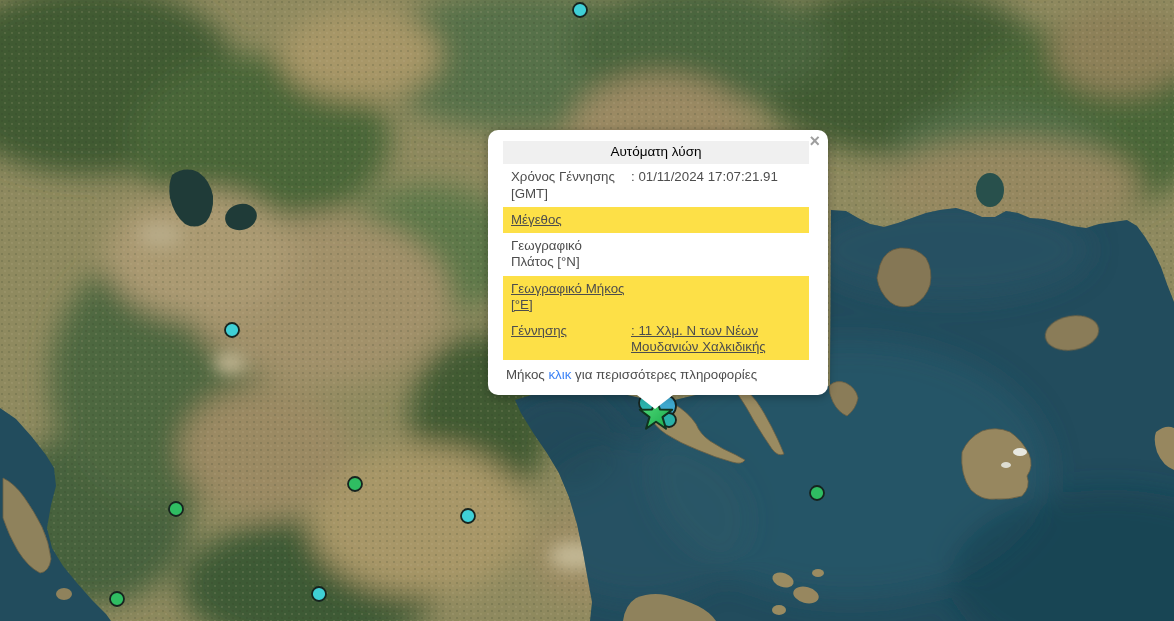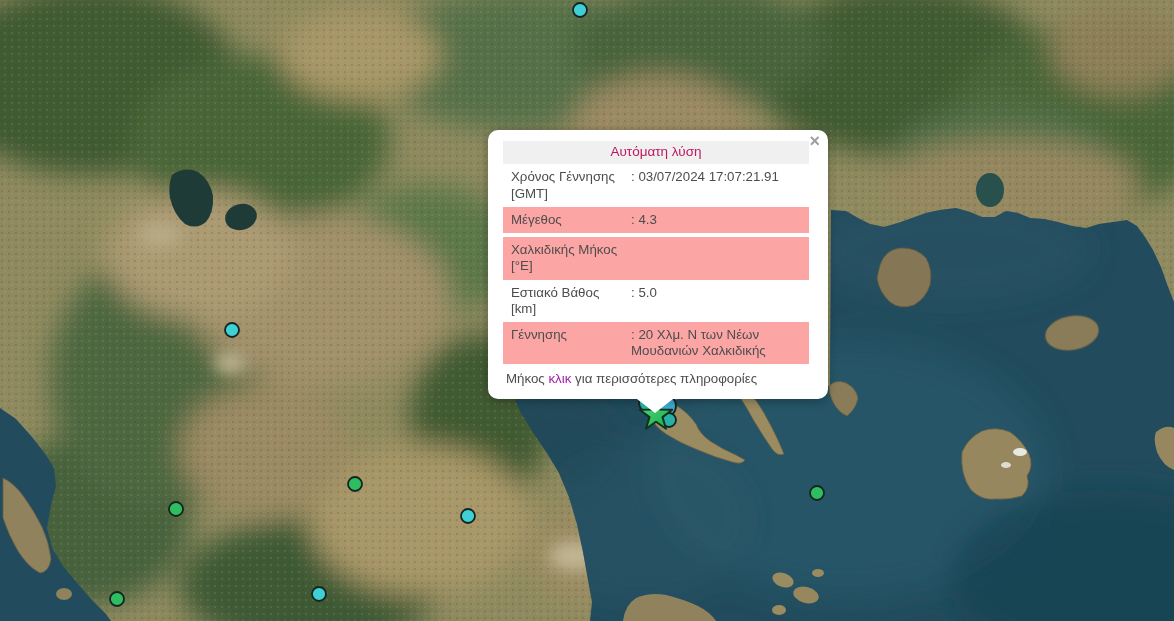--- a/index.html
+++ b/index.html
@@ -5,28 +5,28 @@
   html,body{margin:0;padding:0;background:#10181c;}
   #stage{position:relative;width:1174px;height:621px;overflow:hidden;
          font-family:"Liberation Sans",sans-serif;}
   #mapsvg{position:absolute;left:0;top:0;display:block;}
 
   
   .popup{position:absolute;left:488px;top:130px;width:340px;box-sizing:border-box;
          background:#ffffff;border-radius:10px;padding:11px 19px 9px 15px;
          box-shadow:0 2px 10px rgba(0,0,0,.30);
          font-size:13.3px;color:#4d4d4d;line-height:1.22;}
-  .ptitle{background:#f0f0f0;color:#be185d;text-align:center;
+  .ptitle{background:#f0f0f0;color:#000000;text-align:center;
           padding:3px 0 4px 0;font-size:13.5px;}
   .prow{display:flex;padding:2px 0;}
-  .prow.alt{background:#fca5a5;}
+  .prow.alt{background:#fde047;text-decoration:underline;}
   .plabel{width:124px;flex:none;padding:3px 2px 3px 8px;box-sizing:border-box;}
   .pval{flex:1;padding:3px 0 3px 4px;}
   .pfooter{padding:7px 0 2px 3px;}
-  .plink{color:#a21caf;cursor:pointer;text-decoration:none;}
+  .plink{color:#3b82f6;cursor:pointer;text-decoration:none;}
   .pclose{position:absolute;top:2px;right:8px;font-size:18px;font-weight:bold;
           color:#9e9e9e;cursor:pointer;line-height:1;}
   .ptail{position:absolute;left:149px;top:100%;width:0;height:0;
          border-left:18px solid transparent;border-right:18px solid transparent;
          border-top:14px solid #ffffff;}
 </style>
 </head>
 <body>
 
 <div id="stage">
@@ -139,37 +139,33 @@
       </g>
   </svg>
 
   <div class="popup">
     <span class="pclose">×</span>
 
     <div class="ptitle">Αυτόματη λύση</div>
 
     <div class="prow">
       <div class="plabel">Χρόνος Γέννησης [GMT]</div>
-      <div class="pval">: 03/07/2024 17:07:21.91</div>
+      <div class="pval">: 01/11/2024 17:07:21.91</div>
     </div>
     <div class="prow alt">
       <div class="plabel">Μέγεθος</div>
-      <div class="pval">: 4.3</div>
     </div>
     <div class="prow">
+      <div class="plabel">Γεωγραφικό Πλάτος [°N]</div>
     </div>
     <div class="prow alt">
-      <div class="plabel">Χαλκιδικής Μήκος [°E]</div>
-    </div>
-    <div class="prow">
-      <div class="plabel">Εστιακό Βάθος [km]</div>
-      <div class="pval">: 5.0</div>
+      <div class="plabel">Γεωγραφικό Μήκος [°E]</div>
     </div>
     <div class="prow alt">
       <div class="plabel">Γέννησης</div>
-      <div class="pval">: 20 Χλμ. Ν των Νέων Μουδανιών Χαλκιδικής</div>
+      <div class="pval">: 11 Χλμ. Ν των Νέων Μουδανιών Χαλκιδικής</div>
     </div>
 
     <div class="pfooter"><span>Μήκος </span><a class="plink">κλικ</a><span> για περισσότερες πληροφορίες</span></div>
 
     <div class="ptail"></div>
   </div>
 </div>
 
 </body></html>

